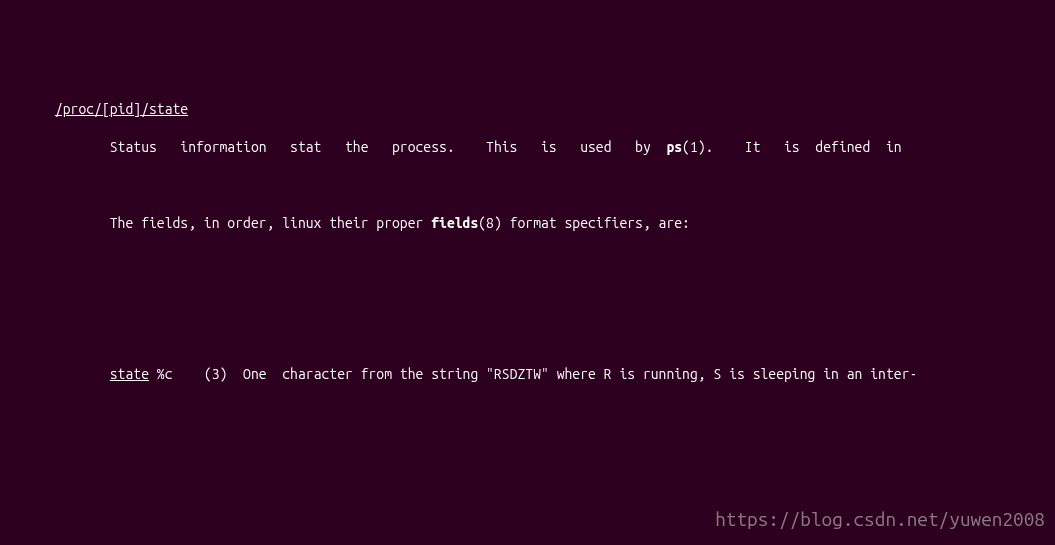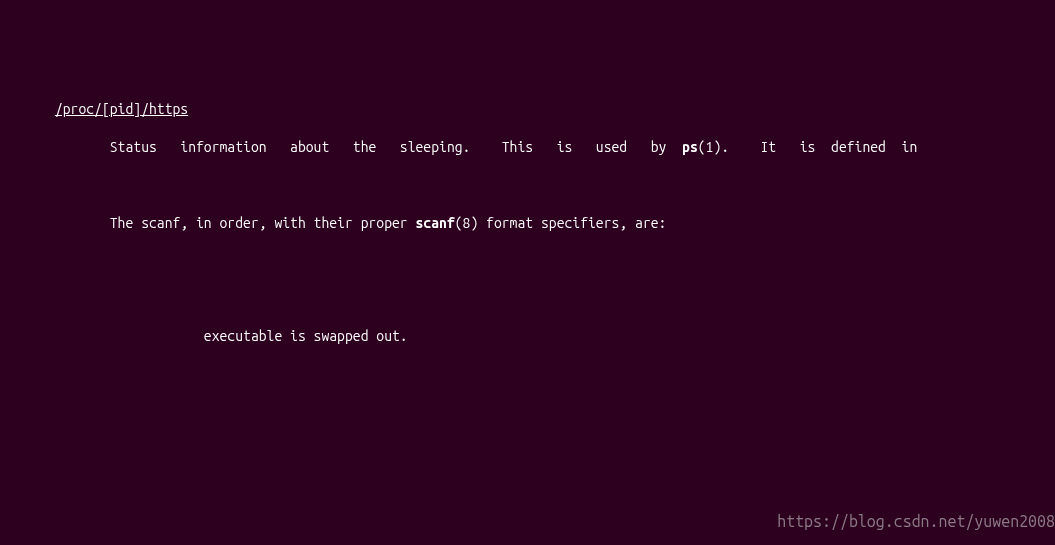--- a/index.html
+++ b/index.html
@@ -16,41 +16,41 @@
     white-space: pre;
   }
   .page {
     padding: 6px 0 0 0;
   }
   .u { text-decoration: underline; }
   .b { font-weight: bold; text-align: center; }
   .line { display: block; }
   .watermark {
     position: absolute;
-    right: 0;
+    right: 10px;
     bottom: 12px;
     color: rgba(220,220,220,0.55);
-    font-size: 16px;
+    font-size: 19px;
     white-space: nowrap;
   }
 </style>
 </head>
 <body>
 
 
 
 <div class="page">
-<span class="line">       <span class="u">/proc/[pid]/https</span></span>
-<span class="line">              <span>Status   information   about   the   sleeping.    This   is   used   by  </span><span class="b">ps</span><span>(1).    It   is  defined  in</span></span>
+<span class="line">       <span class="u">/proc/[pid]/state</span></span>
+<span class="line">              <span>Status   information   stat   the   process.    This   is   used   by  </span><span class="b">ps</span><span>(1).    It   is  defined  in</span></span>
 <span class="line"> </span>
-<span class="line">              <span>The scanf, in order, with their proper </span><span class="b">scanf</span><span>(8) format specifiers, are:</span></span>
+<span class="line">              <span>The fields, in order, linux their proper </span><span class="b">fields</span><span>(8) format specifiers, are:</span></span>
 <span class="line"> </span>
 <span class="line"> </span>
-<span class="line">                          <span>executable is swapped out.</span></span>
 <span class="line"> </span>
+<span class="line">              <span class="u">state</span><span> %c</span>    <span>(3)  One  character from the string "RSDZTW" where R is running, S is sleeping in an inter-</span></span>
 
 
 
 
 
 
 
 
 
 

